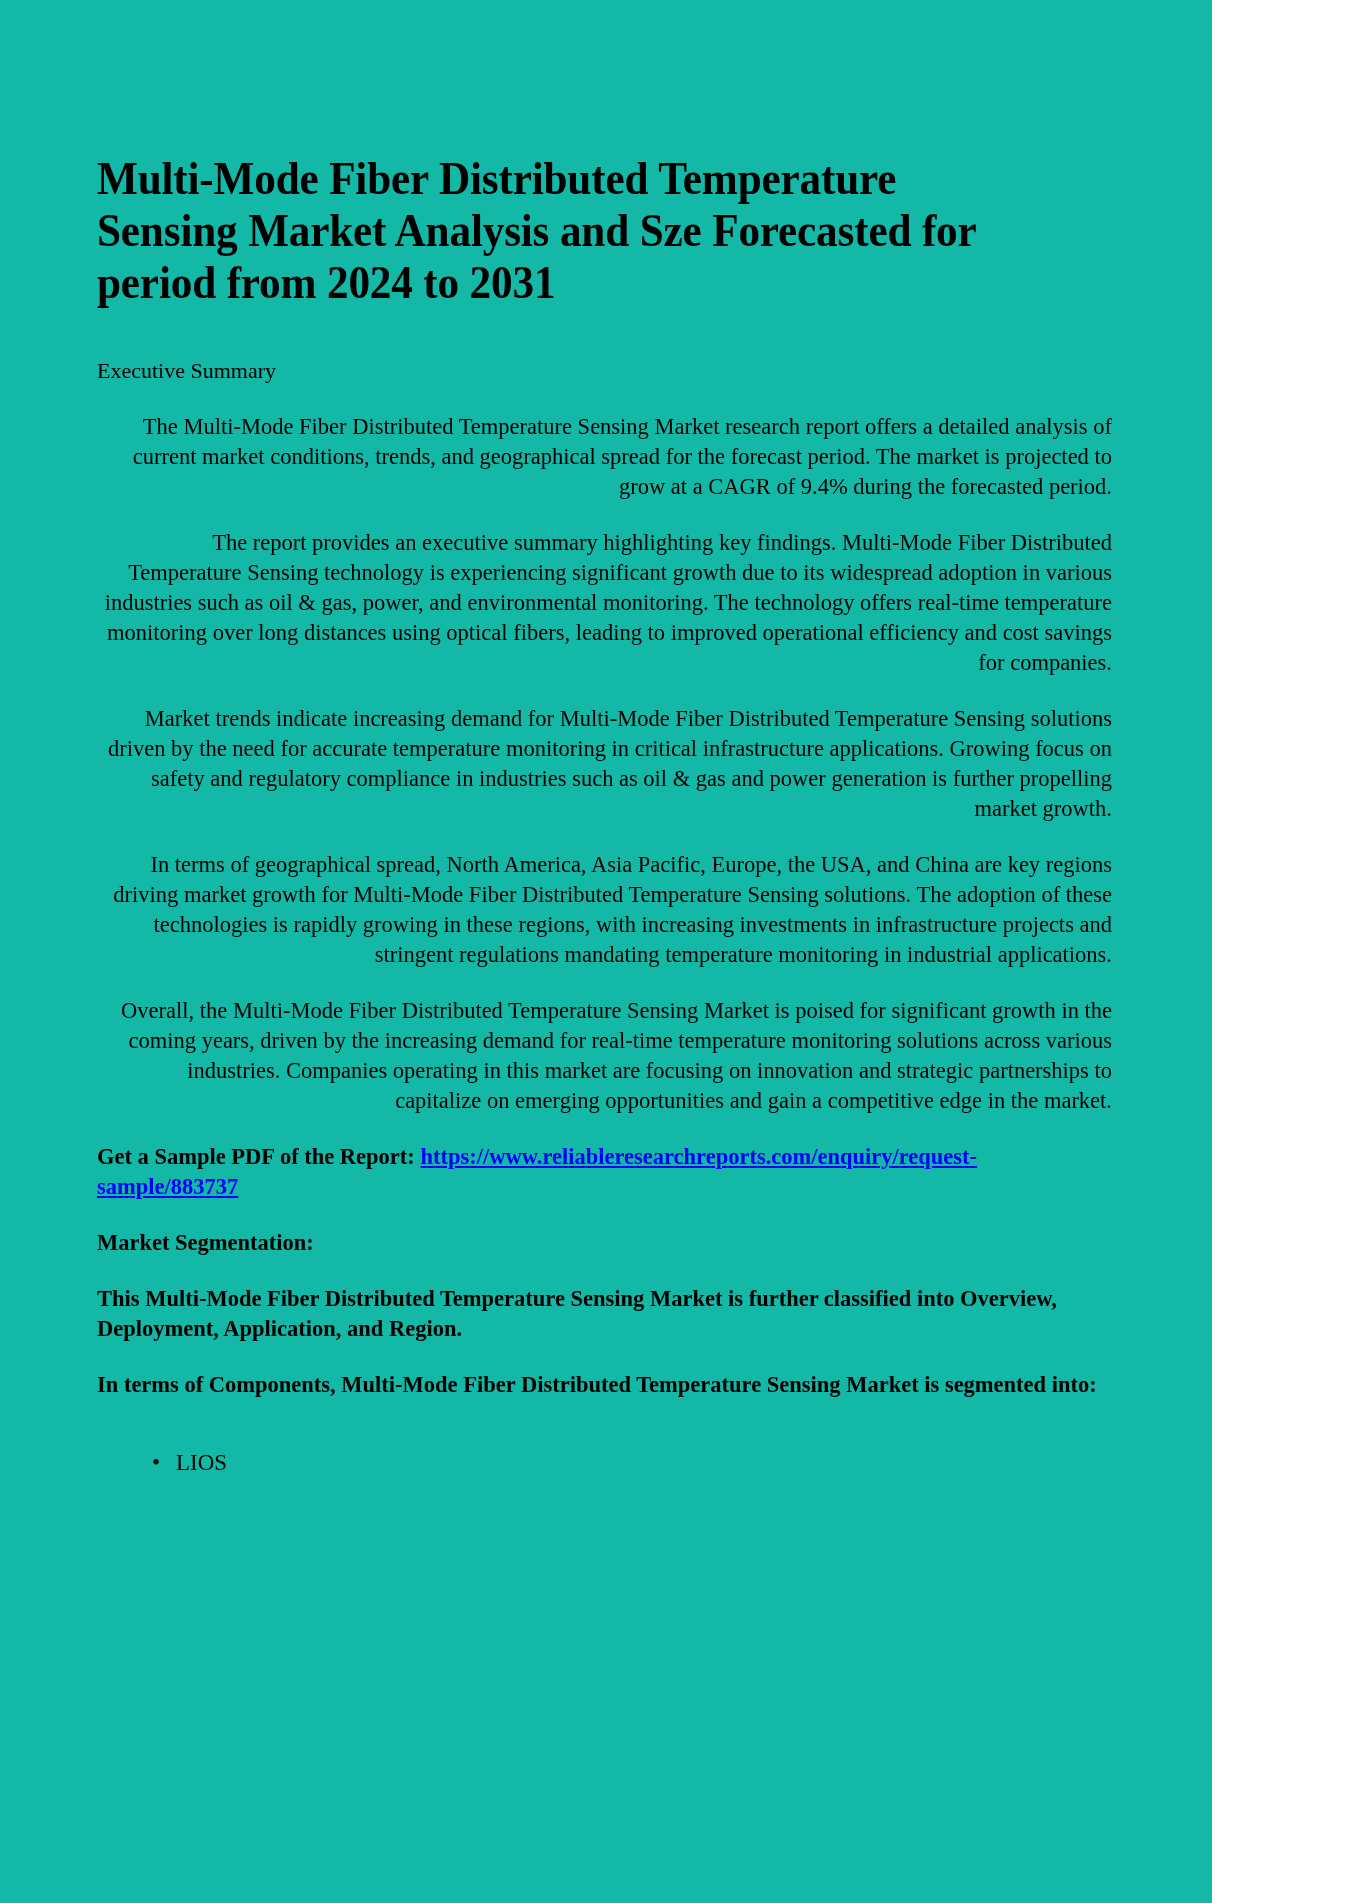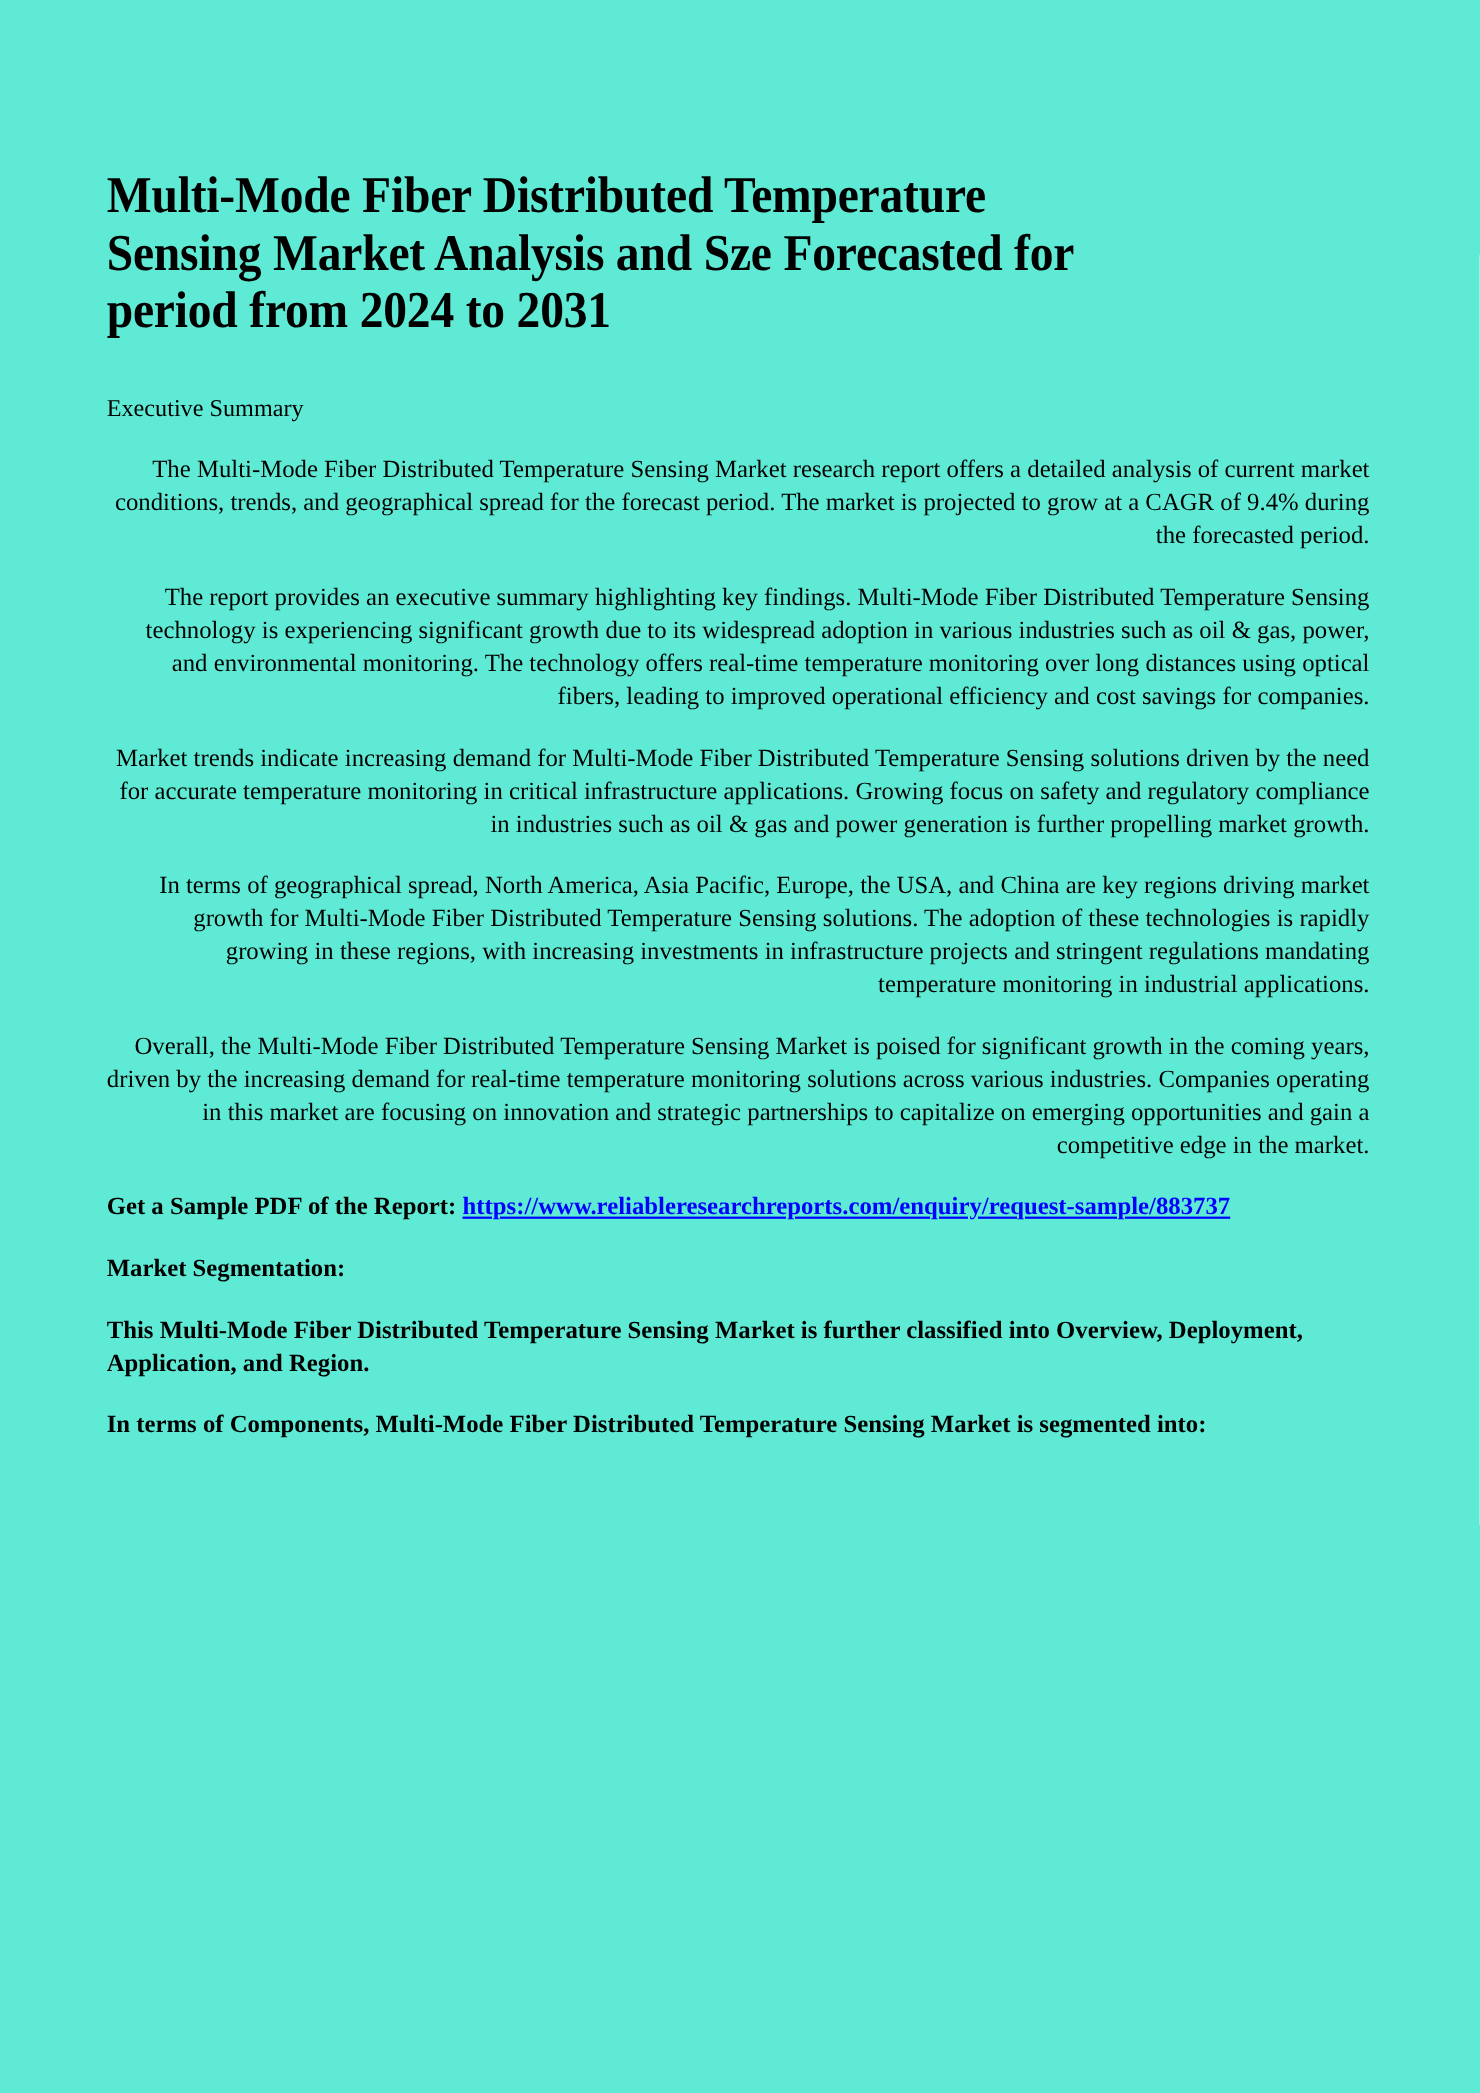--- a/index.html
+++ b/index.html
@@ -13,23 +13,23 @@
     width: 1345px;
     height: 1903px;
     overflow: hidden;
     font-family: "Liberation Serif", "DejaVu Serif", serif;
     color: #000000;
     -webkit-font-smoothing: antialiased;
   }
 
   .page {
     box-sizing: border-box;
-    width: 1345px;
+    width: 1212px;
     height: 1903px;
-    background: #5eead4;
+    background: #14b8a6;
     padding: 152px 100px 0 97px;
   }
 
   .doc-title {
     font-family: "Liberation Serif", "DejaVu Serif", serif;
     font-weight: bold;
     font-size: 47px;
     line-height: 52px;
     letter-spacing: -0.2px;
     margin: 0 0 48px 0;
@@ -125,15 +125,16 @@
 
   <p class="bold-text">Market Segmentation:</p>
 
   <p class="bold-text">This Multi-Mode Fiber Distributed Temperature Sensing Market is further classified into Overview, Deployment, Application, and Region.</p>
 
   <p class="bold-text">In terms of Components, Multi-Mode Fiber Distributed Temperature Sensing Market is segmented into:</p>
 
   <div class="spacer-lg"></div>
 
   <ul class="segment-list">
+    <li>LIOS</li>
   </ul>
 
 </div>
 
 </body></html>

